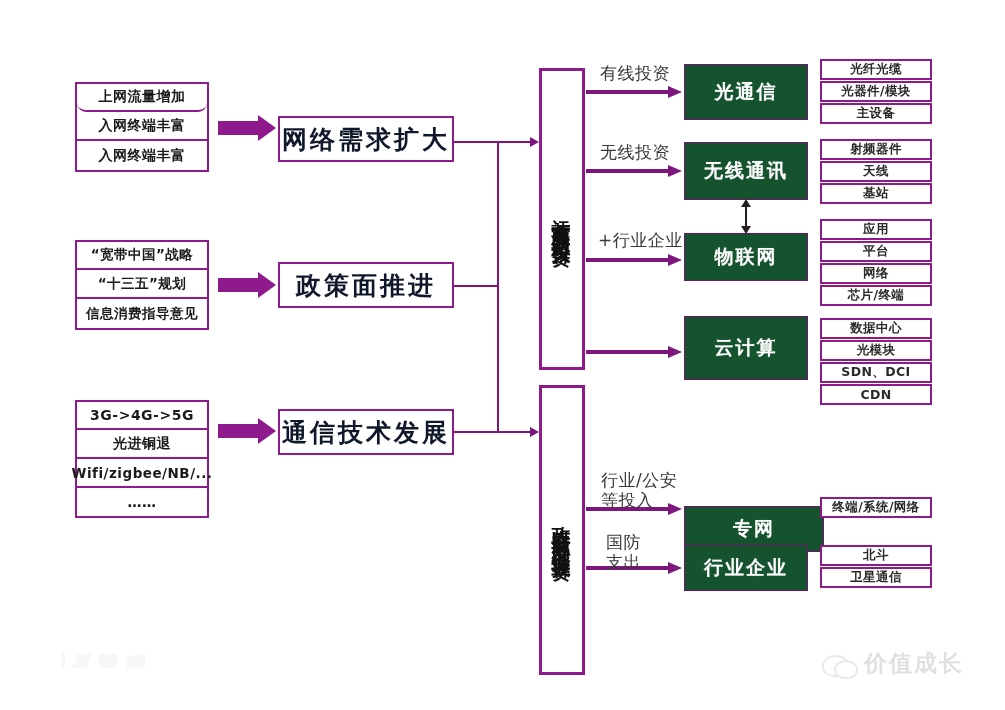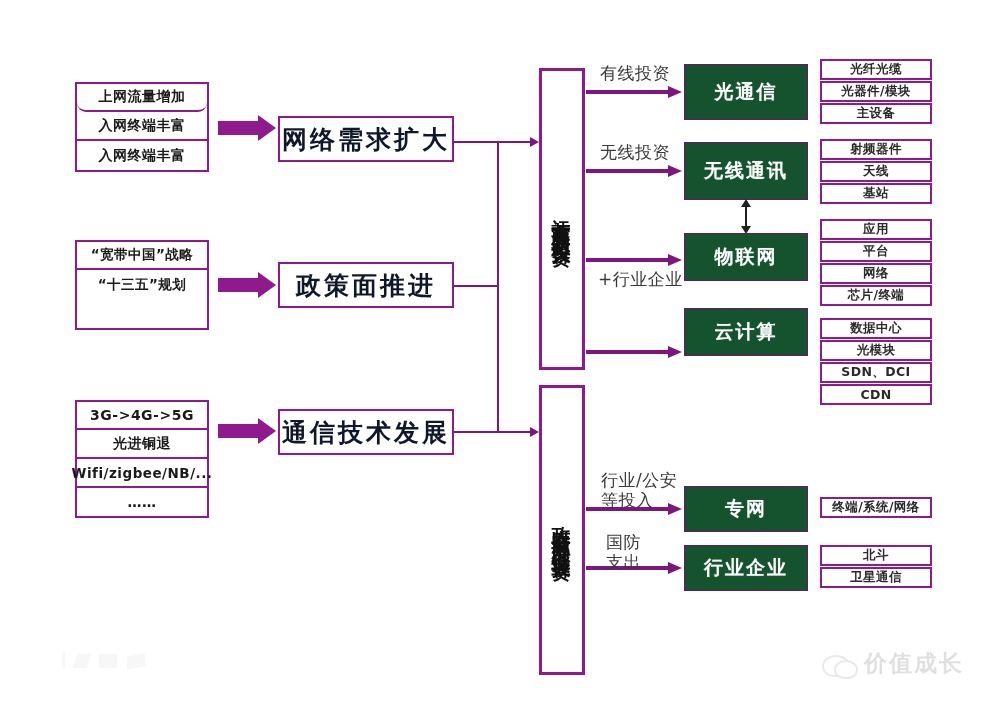--- a/index.html
+++ b/index.html
@@ -122,20 +122,21 @@
   <div class="block-arrow" style="left:218px;top:115px;width:58px;">
     <div class="shaft" style="width:42px;"></div>
     <div class="head" style="left:40px;"></div>
   </div>
 
   <div class="abs driver" style="left:278px;top:116px;width:176px;height:46px;">网络需求扩大</div>
 
   <div class="abs stack" style="left:75px;top:240px;width:134px;height:90px;">
     <div class="row lat" style="height:28px;">“宽带中国”战略</div>
     <div class="row lat" style="height:29px;">“十三五”规划</div>
+    <div class="row lat" style="height:29px;">信息消费指导意见</div>
   </div>
 
   <div class="block-arrow" style="left:218px;top:272px;width:58px;">
     <div class="shaft" style="width:42px;"></div>
     <div class="head" style="left:40px;"></div>
   </div>
 
   <div class="abs driver" style="left:278px;top:262px;width:176px;height:46px;">政策面推进</div>
 
   <div class="abs stack" style="left:75px;top:400px;width:134px;height:118px;">
@@ -177,21 +178,21 @@
   <div class="marrow" style="left:586px;top:165px;width:96px;">
     <div class="shaft" style="width:84px;"></div>
     <div class="head" style="left:82px;"></div>
   </div>
   <div class="caption" style="left:600px;top:143px;">无线投资</div>
 
   <div class="marrow" style="left:586px;top:254px;width:96px;">
     <div class="shaft" style="width:84px;"></div>
     <div class="head" style="left:82px;"></div>
   </div>
-  <div class="caption" style="left:598px;top:231px;margin-top:39px;">+行业企业</div>
+  <div class="caption" style="left:598px;top:231px;">+行业企业</div>
 
   <div class="marrow" style="left:586px;top:346px;width:96px;">
     <div class="shaft" style="width:84px;"></div>
     <div class="head" style="left:82px;"></div>
   </div>
 
   <div class="marrow" style="left:586px;top:503px;width:96px;">
     <div class="shaft" style="width:84px;"></div>
     <div class="head" style="left:82px;"></div>
   </div>
@@ -208,23 +209,23 @@
   <div class="abs sector" style="left:684px;top:64px;width:124px;height:56px;">光通信</div>
 
   <div class="abs sector" style="left:684px;top:142px;width:124px;height:58px;">无线通讯</div>
 
   <div class="vline" style="left:745px;top:205px;height:26px;background:#231f20;"></div>
   <div class="ahead-up" style="left:741px;top:199px;"></div>
   <div class="ahead-dn" style="left:741px;top:226px;"></div>
 
   <div class="abs sector" style="left:684px;top:233px;width:124px;height:48px;">物联网</div>
 
-  <div class="abs sector" style="left:684px;top:308px;width:124px;height:48px;">云计算</div>
-
-  <div class="abs sector" style="left:684px;top:486px;width:124px;height:46px;">专网</div>
+  <div class="abs sector" style="left:684px;top:316px;width:124px;height:64px;">云计算</div>
+
+  <div class="abs sector" style="left:684px;top:506px;width:140px;height:46px;">专网</div>
 
   <div class="abs sector" style="left:684px;top:545px;width:124px;height:46px;">行业企业</div>
 
   <div class="clist" style="left:820px;top:59px;">
     <div class="citem" style="width:112px;height:21px;">光纤光缆</div>
     <div class="citem" style="width:112px;height:21px;margin-top:1px;">光器件/模块</div>
     <div class="citem" style="width:112px;height:21px;margin-top:1px;">主设备</div>
   </div>
 
   <div class="clist" style="left:820px;top:139px;">

